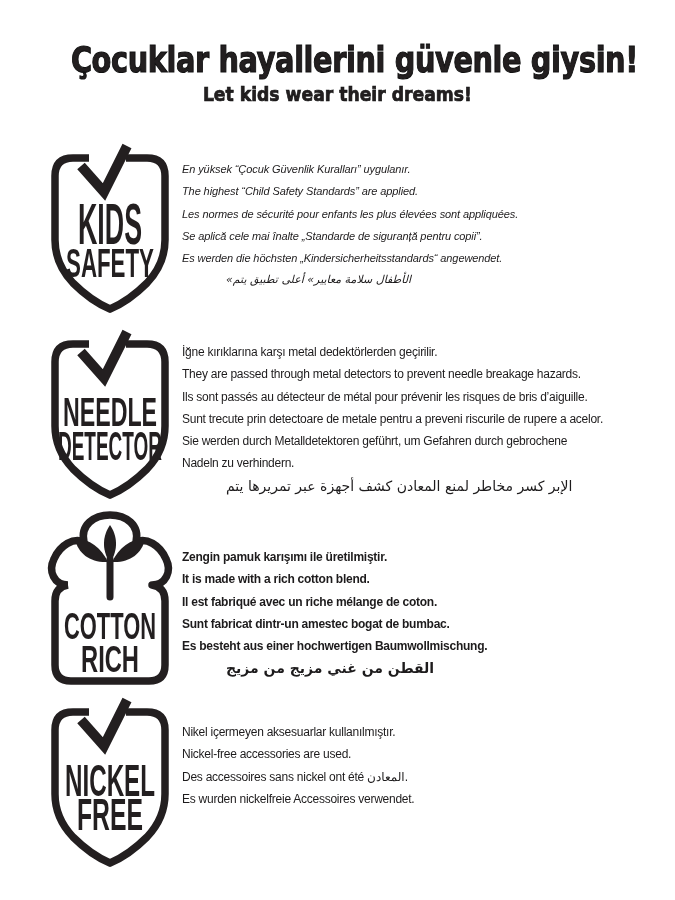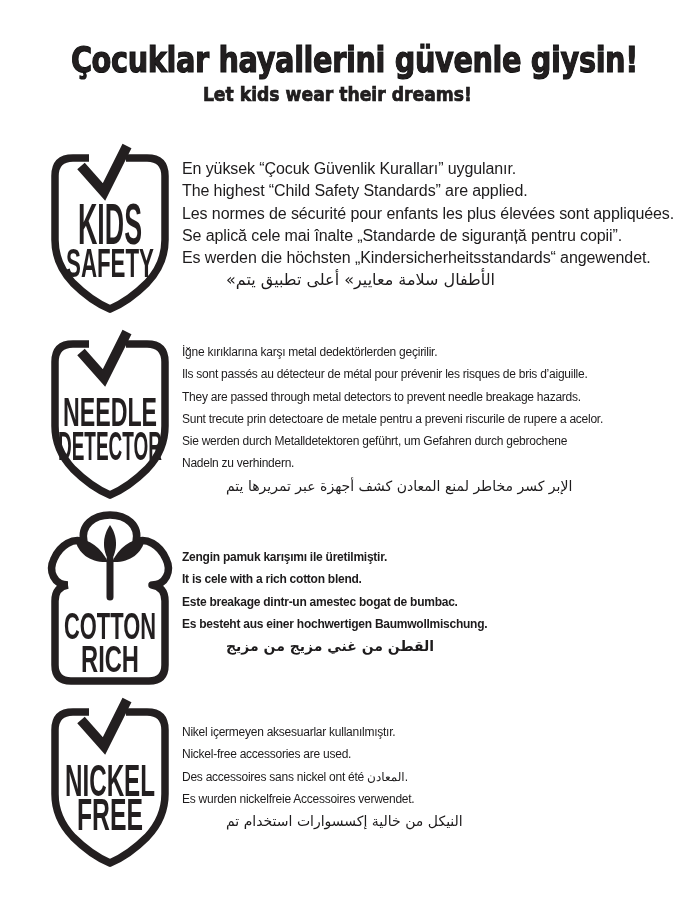--- a/index.html
+++ b/index.html
@@ -31,21 +31,21 @@
   .sec2{margin-bottom:8px;}
   .sec3{margin-bottom:10px;}
   .pt1{padding-top:15px;}
   .pt2{padding-top:12px;}
   .pt3{padding-top:37px;font-weight:bold;}
   .pt4{padding-top:24px;}
   .line{
     white-space:nowrap;font-size:12px;line-height:22.3px;
     letter-spacing:-0.25px;color:#1d1b1c;text-align:left;
   }
-  .sec1 .line{letter-spacing:-0.1px;font-size:16px;}
+  .sec1 .line{letter-spacing:-0.1px;font-size:11px;font-style:italic;}
   .ar{
     direction:rtl;text-align:left;
     font-family:"DejaVu Sans",sans-serif;font-size:14px;letter-spacing:0;margin-left:44px;
   }
   .badge-ink{stroke:#231f20;}
   .badge-text{
     font-family:"Liberation Sans",sans-serif;font-weight:bold;fill:#231f20;
   }
 </style>
 </head>
@@ -81,22 +81,22 @@
     <div class="sec-badge">
       <svg width="132" height="172" viewBox="0 0 132 172">
         <path class="badge-ink" d="M 82 15 L 103 15 Q 121 15 121 33 L 121 97 Q 121 121 103 140 Q 85 158 66 166 Q 47 158 29 140 Q 11 121 11 97 L 11 33 Q 11 15 29 15 L 45 15" fill="none" stroke-width="7.5"></path>
         <path class="badge-ink" d="M 37 23 L 60 49 L 83 3" fill="none" stroke-width="10" stroke-linejoin="miter"></path>
         <text class="badge-text" x="66" y="97" font-size="41" text-anchor="middle" textLength="94" lengthAdjust="spacingAndGlyphs">NEEDLE</text>
         <text class="badge-text" x="66" y="131" font-size="41" text-anchor="middle" textLength="104" lengthAdjust="spacingAndGlyphs">DETECTOR</text>
       </svg>
     </div>
     <div class="sec-text pt2">
       <div class="line">İğne kırıklarına karşı metal dedektörlerden geçirilir.</div>
+      <div class="line">They are passed through metal detectors to prevent needle breakage hazards.</div>
       <div class="line">Ils sont passés au détecteur de métal pour prévenir les risques de bris d’aiguille.</div>
-      <div class="line">They are passed through metal detectors to prevent needle breakage hazards.</div>
       <div class="line">Sunt trecute prin detectoare de metale pentru a preveni riscurile de rupere a acelor.</div>
       <div class="line">Sie werden durch Metalldetektoren geführt, um Gefahren durch gebrochene</div>
       <div class="line">Nadeln zu verhindern.</div>
       <div class="line ar" dir="rtl">الإبر كسر مخاطر لمنع المعادن كشف أجهزة عبر تمريرها يتم</div>
     </div>
   </section>
 
   <section class="sec sec3">
     <div class="sec-badge">
       <svg width="132" height="178" viewBox="0 0 132 178">
@@ -104,38 +104,38 @@
         <path d="M 66 16 C 73 26 75 40 66 54 C 57 40 59 26 66 16 Z" fill="#231f20"></path>
         <path d="M 31 30 C 44 29 57 38 64 53 C 47 54 34 45 31 30 Z" fill="#231f20"></path>
         <path d="M 101 30 C 88 29 75 38 68 53 C 85 54 98 45 101 30 Z" fill="#231f20"></path>
         <path class="badge-ink" d="M 66 50 L 66 88" fill="none" stroke-width="7" stroke-linecap="round"></path>
         <text class="badge-text" x="66" y="130" font-size="37" text-anchor="middle" textLength="92" lengthAdjust="spacingAndGlyphs">COTTON</text>
         <text class="badge-text" x="66" y="163" font-size="37" text-anchor="middle" textLength="58" lengthAdjust="spacingAndGlyphs">RICH</text>
       </svg>
     </div>
     <div class="sec-text pt3">
       <div class="line">Zengin pamuk karışımı ile üretilmiştir.</div>
-      <div class="line">It is cele with a rich cotton blend.</div>
-      <div class="line">Este breakage dintr-un amestec bogat de bumbac.</div>
+      <div class="line">It is made with a rich cotton blend.</div>
+      <div class="line">Il est fabriqué avec un riche mélange de coton.</div>
+      <div class="line">Sunt fabricat dintr-un amestec bogat de bumbac.</div>
       <div class="line">Es besteht aus einer hochwertigen Baumwollmischung.</div>
       <div class="line ar" dir="rtl">القطن من غني مزيج من مزيج</div>
     </div>
   </section>
 
   <section class="sec sec4">
     <div class="sec-badge">
       <svg width="132" height="172" viewBox="0 0 132 172">
         <path class="badge-ink" d="M 82 15 L 103 15 Q 121 15 121 33 L 121 97 Q 121 121 103 140 Q 85 158 66 166 Q 47 158 29 140 Q 11 121 11 97 L 11 33 Q 11 15 29 15 L 45 15" fill="none" stroke-width="7.5"></path>
         <path class="badge-ink" d="M 37 23 L 60 49 L 83 3" fill="none" stroke-width="10" stroke-linejoin="miter"></path>
         <text class="badge-text" x="66" y="99" font-size="44" text-anchor="middle" textLength="90" lengthAdjust="spacingAndGlyphs">NICKEL</text>
         <text class="badge-text" x="66" y="133" font-size="44" text-anchor="middle" textLength="66" lengthAdjust="spacingAndGlyphs">FREE</text>
       </svg>
     </div>
     <div class="sec-text pt4">
       <div class="line">Nikel içermeyen aksesuarlar kullanılmıştır.</div>
       <div class="line">Nickel-free accessories are used.</div>
       <div class="line">Des accessoires sans nickel ont été المعادن.</div>
       <div class="line">Es wurden nickelfreie Accessoires verwendet.</div>
-      <div class="line ar" dir="rtl">النيكل من خالية إكسسوارات استخدام تم</div>
     </div>
   </section>
 
 </main>
 
 </body></html>

